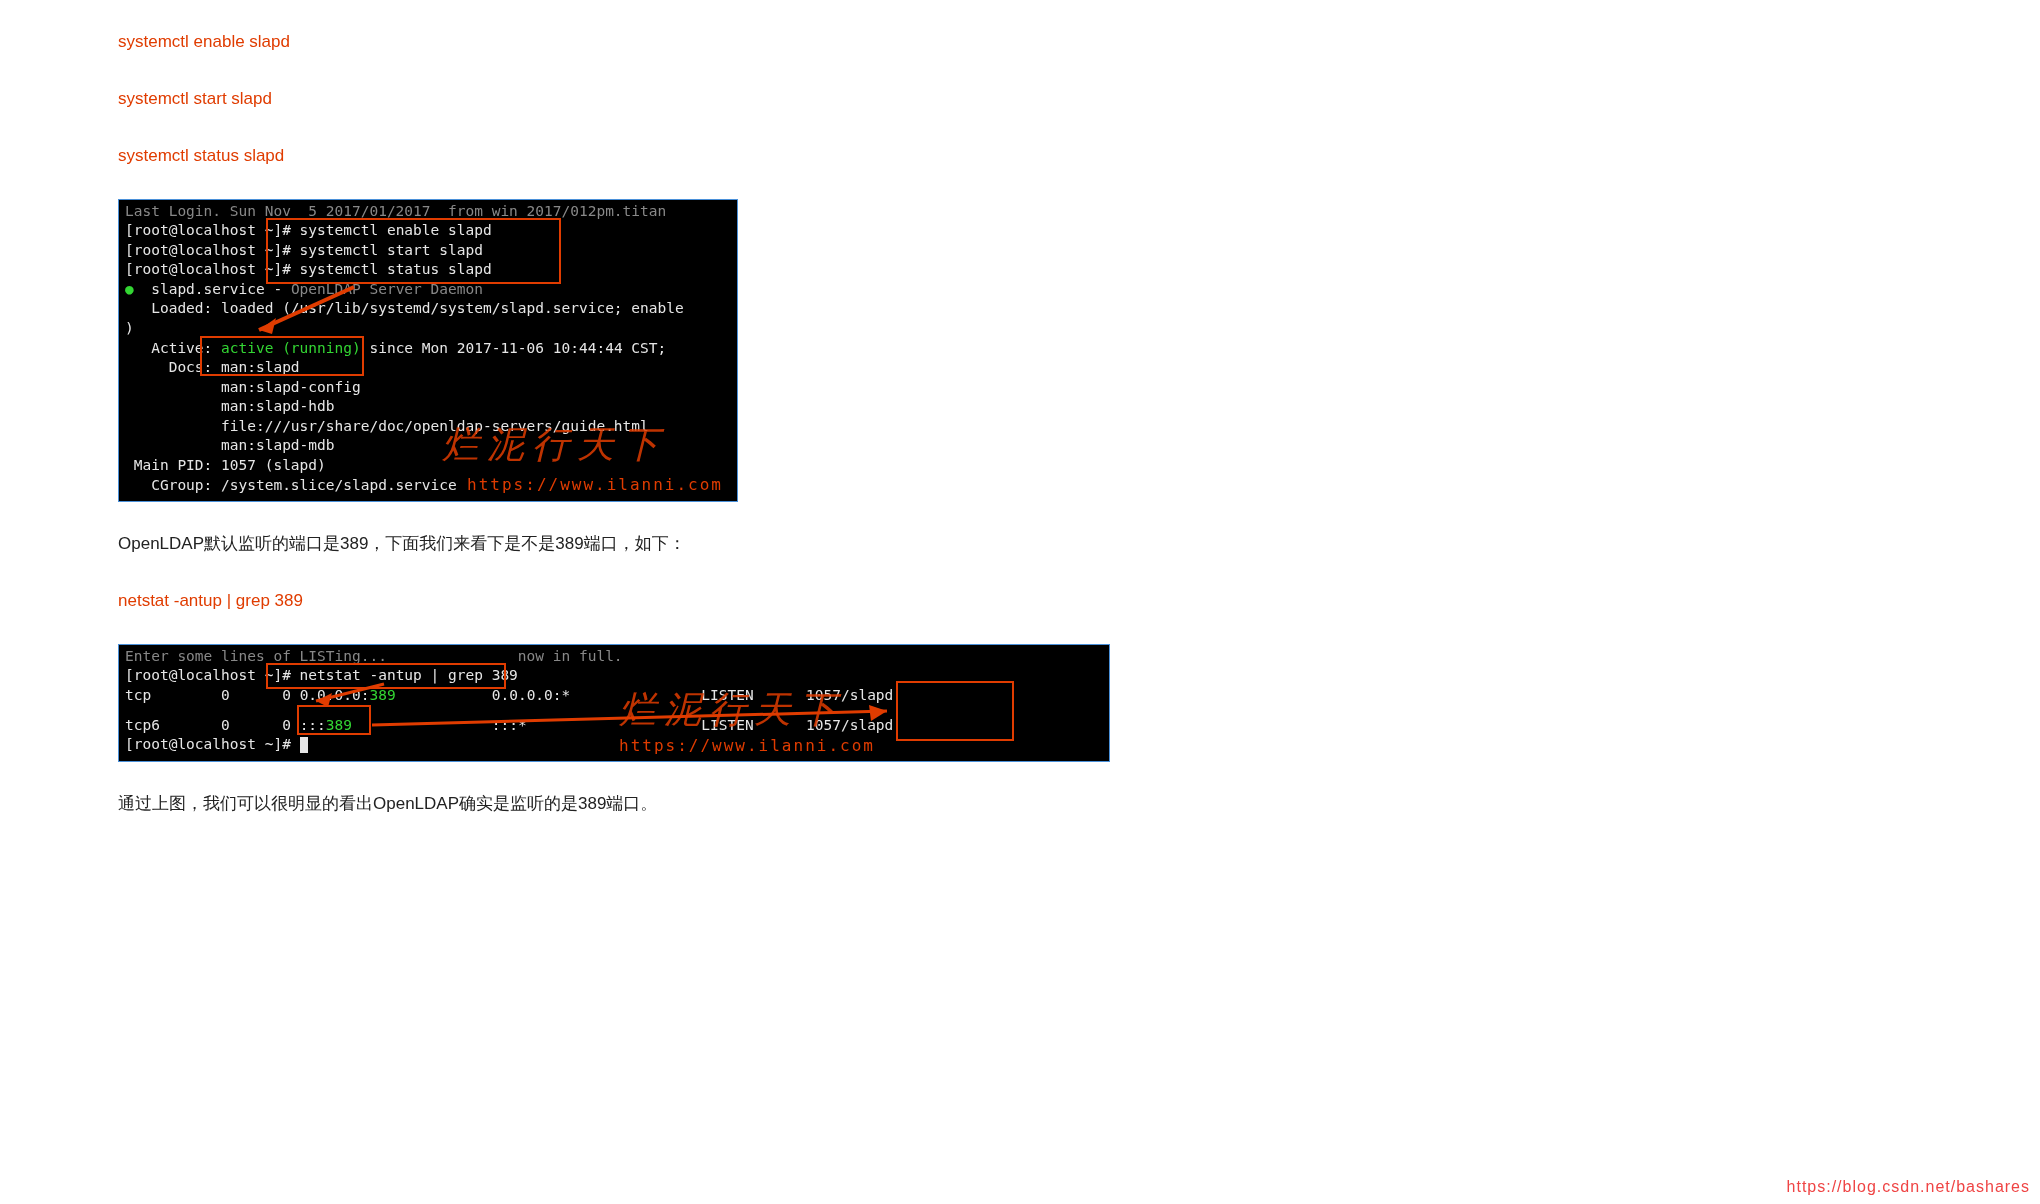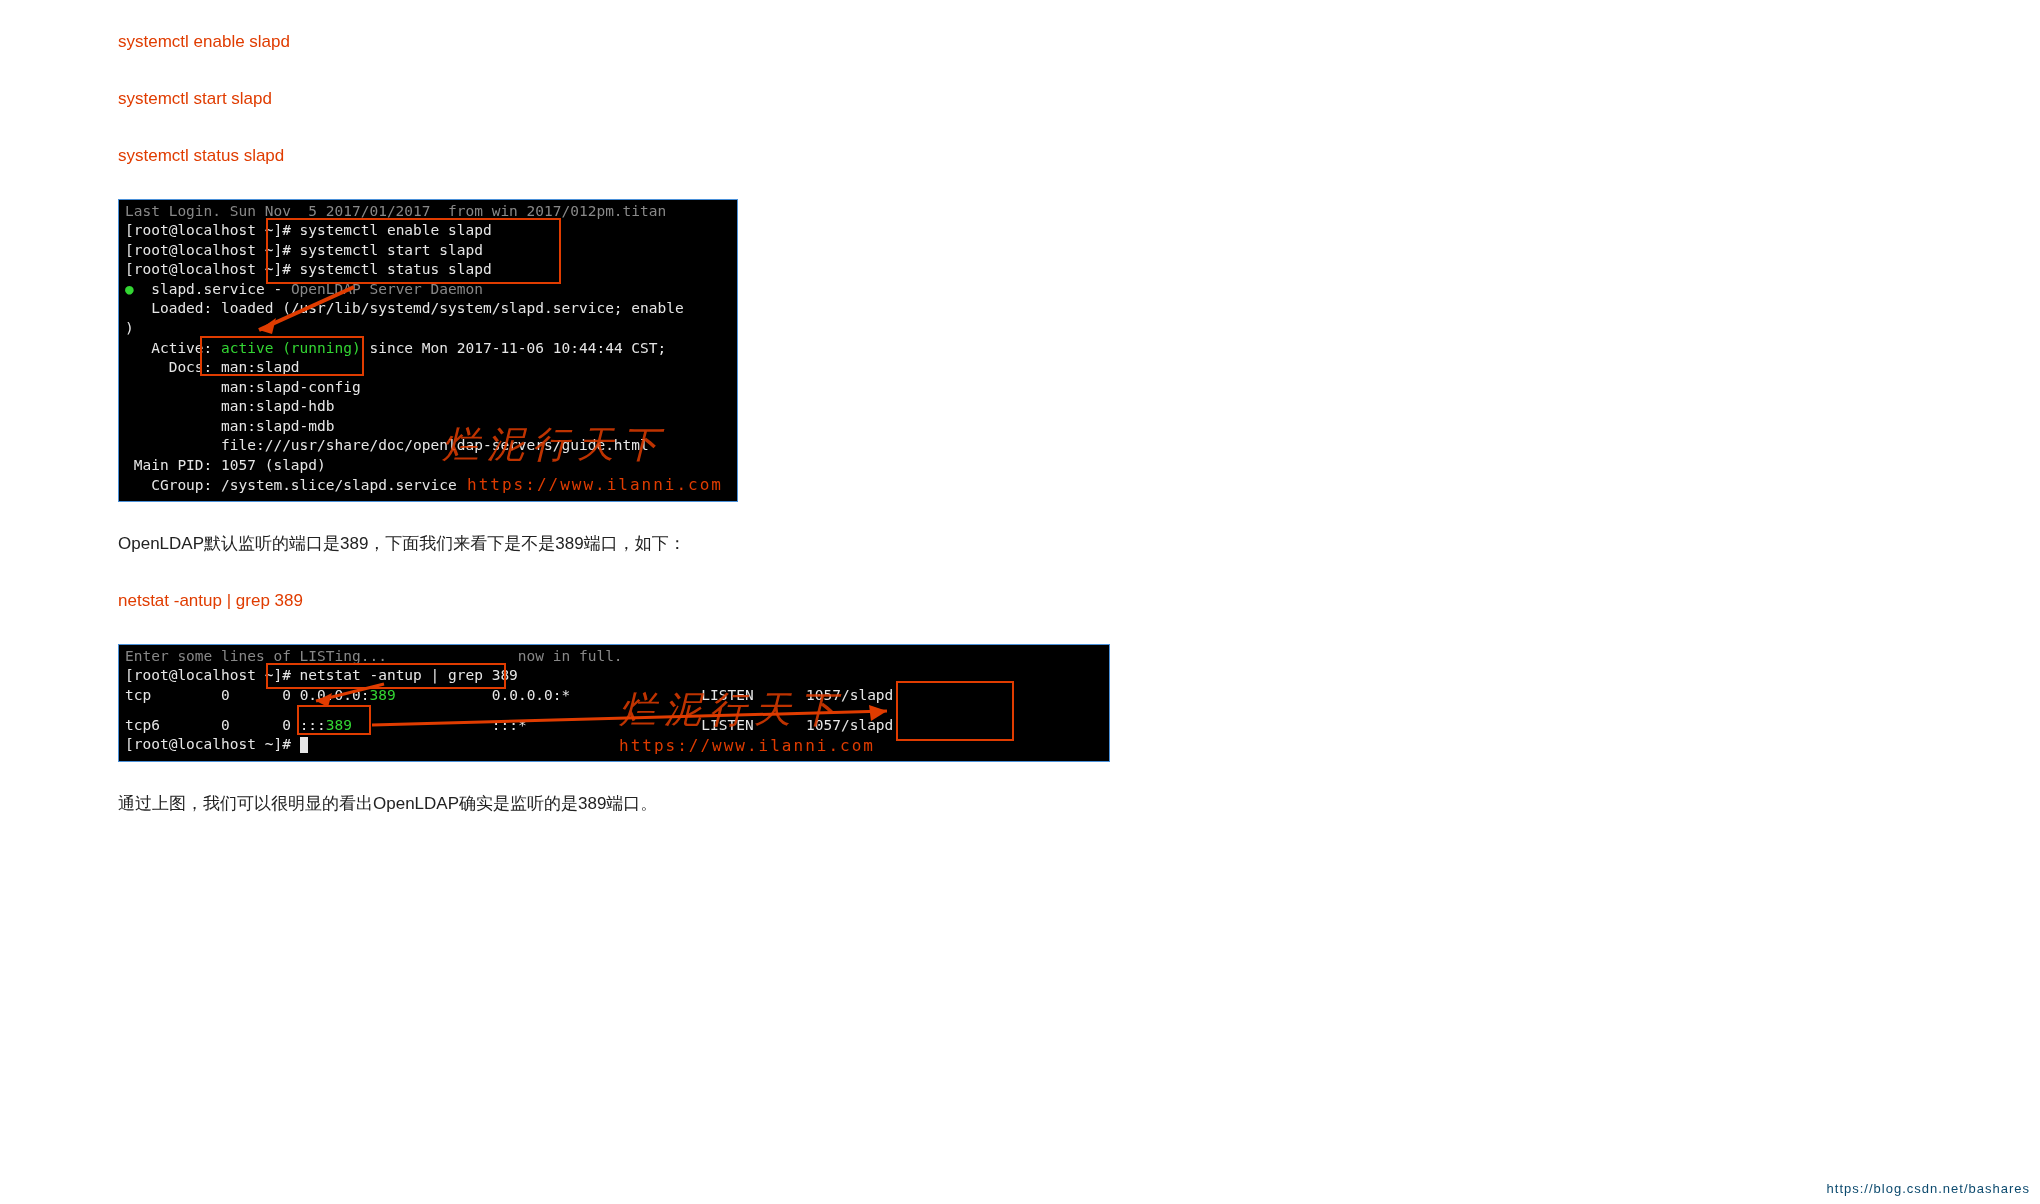--- a/index.html
+++ b/index.html
@@ -69,22 +69,22 @@
   }
   .cursor {
     display:inline-block;
     width:8px;height:16px;
     background:#e6e6e6;
     vertical-align:middle;
   }
   .footer-wm {
     position: fixed;
     right: 10px; bottom: 4px;
-    color: #0c4a6e;
-    font-size: 13px;
+    color: #ef4444;
+    font-size: 16px;
     letter-spacing: 1px;
   }
   .term1 { width: 620px; }
   .term2 { width: 992px; }
 </style>
 </head>
 <body>
 
 <div class="page">
 
@@ -97,22 +97,22 @@
     <div class="term-line"><span class="prompt">[root@localhost ~]# </span><span>systemctl enable slapd</span></div>
     <div class="term-line"><span class="prompt">[root@localhost ~]# </span><span>systemctl start slapd</span></div>
     <div class="term-line"><span class="prompt">[root@localhost ~]# </span><span>systemctl status slapd</span></div>
     <div class="term-line"><span class="green">●</span><span>  slapd.service - </span><span class="dim">OpenLDAP Server Daemon</span></div>
     <div class="term-line">   Loaded: loaded (/usr/lib/systemd/system/slapd.service; enable</div>
     <div class="term-line">)</div>
     <div class="term-line"><span>   Active: </span><span class="green">active (running)</span><span> since Mon 2017-11-06 10:44:44 CST;  </span></div>
     <div class="term-line">     Docs: man:slapd</div>
     <div class="term-line">           man:slapd-config</div>
     <div class="term-line">           man:slapd-hdb</div>
+    <div class="term-line">           file:///usr/share/doc/openldap-servers/guide.html</div>
     <div class="term-line">           man:slapd-mdb</div>
-    <div class="term-line">           file:///usr/share/doc/openldap-servers/guide.html</div>
     <div class="term-line"> Main PID: 1057 (slapd)</div>
     <div class="term-line">   CGroup: /system.slice/slapd.service</div>
 
     <div class="box" style="left:147px; top:18px; width:291px; height:62px;"></div>
     <div class="box" style="left:81px; top:136px; width:160px; height:36px;"></div>
 
     <svg class="arrow" style="left:125px;top:82px;width:120px;height:60px;" viewBox="0 0 120 60">
       <path d="M110 5 L15 48" stroke="#e03c00" stroke-width="4" fill="none"></path>
       <path d="M15 48 L32 36 L28 52 Z" fill="#e03c00"></path>
     </svg>

